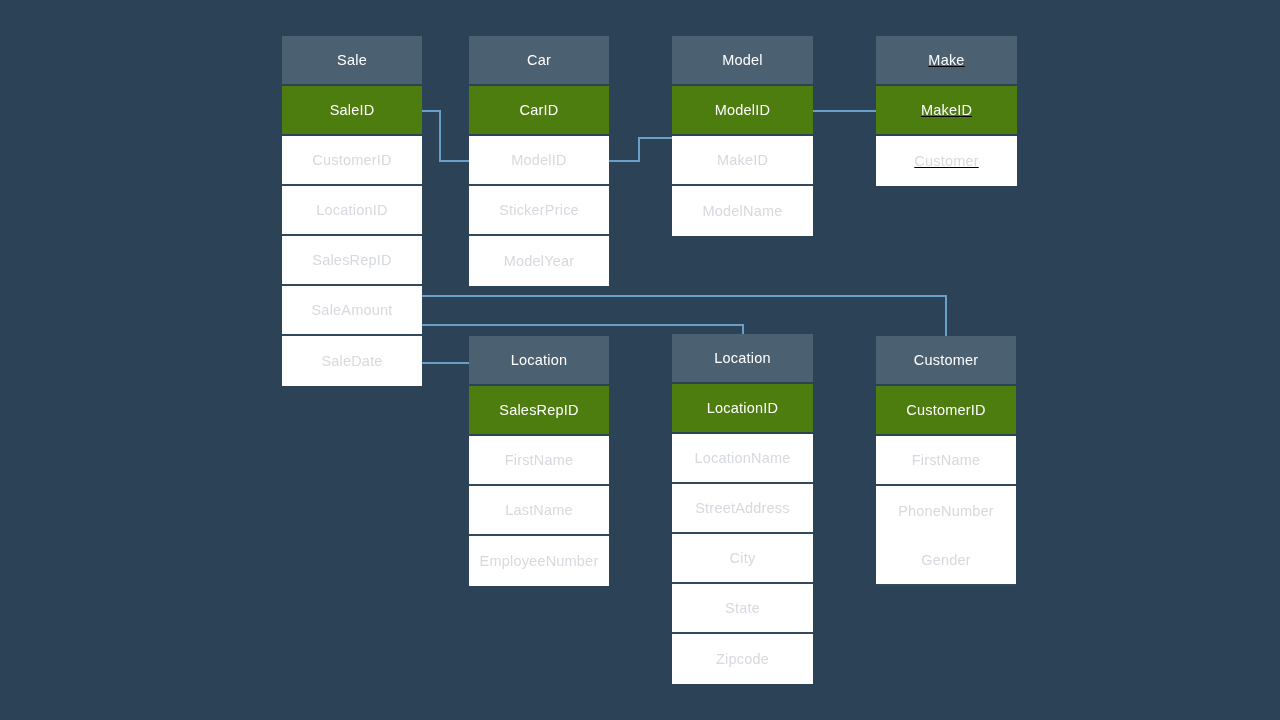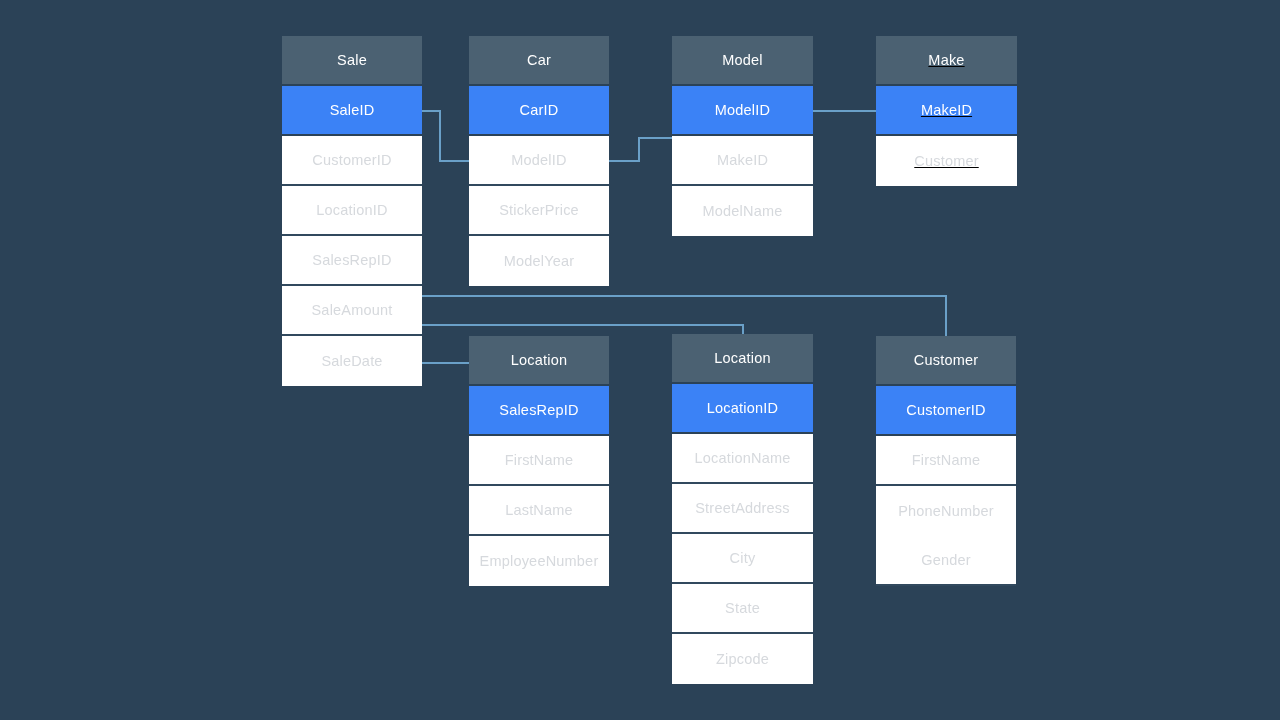--- a/index.html
+++ b/index.html
@@ -55,21 +55,21 @@
     font-size: 14.5px;
     display: flex;
     align-items: center;
     justify-content: center;
     letter-spacing: .2px;
     box-sizing: border-box;
     border-bottom: 2px solid #31495e;
     white-space: nowrap;
   }
   .entity-field.pk {
-    background: #3b82f6;
+    background: #4d7c0f;
     color: #ffffff;
     border-bottom: 2px solid #2b4257;
   }
   .entity-field.last {
     border-bottom: none;
   }
 </style>
 </head>
 <body>
 

